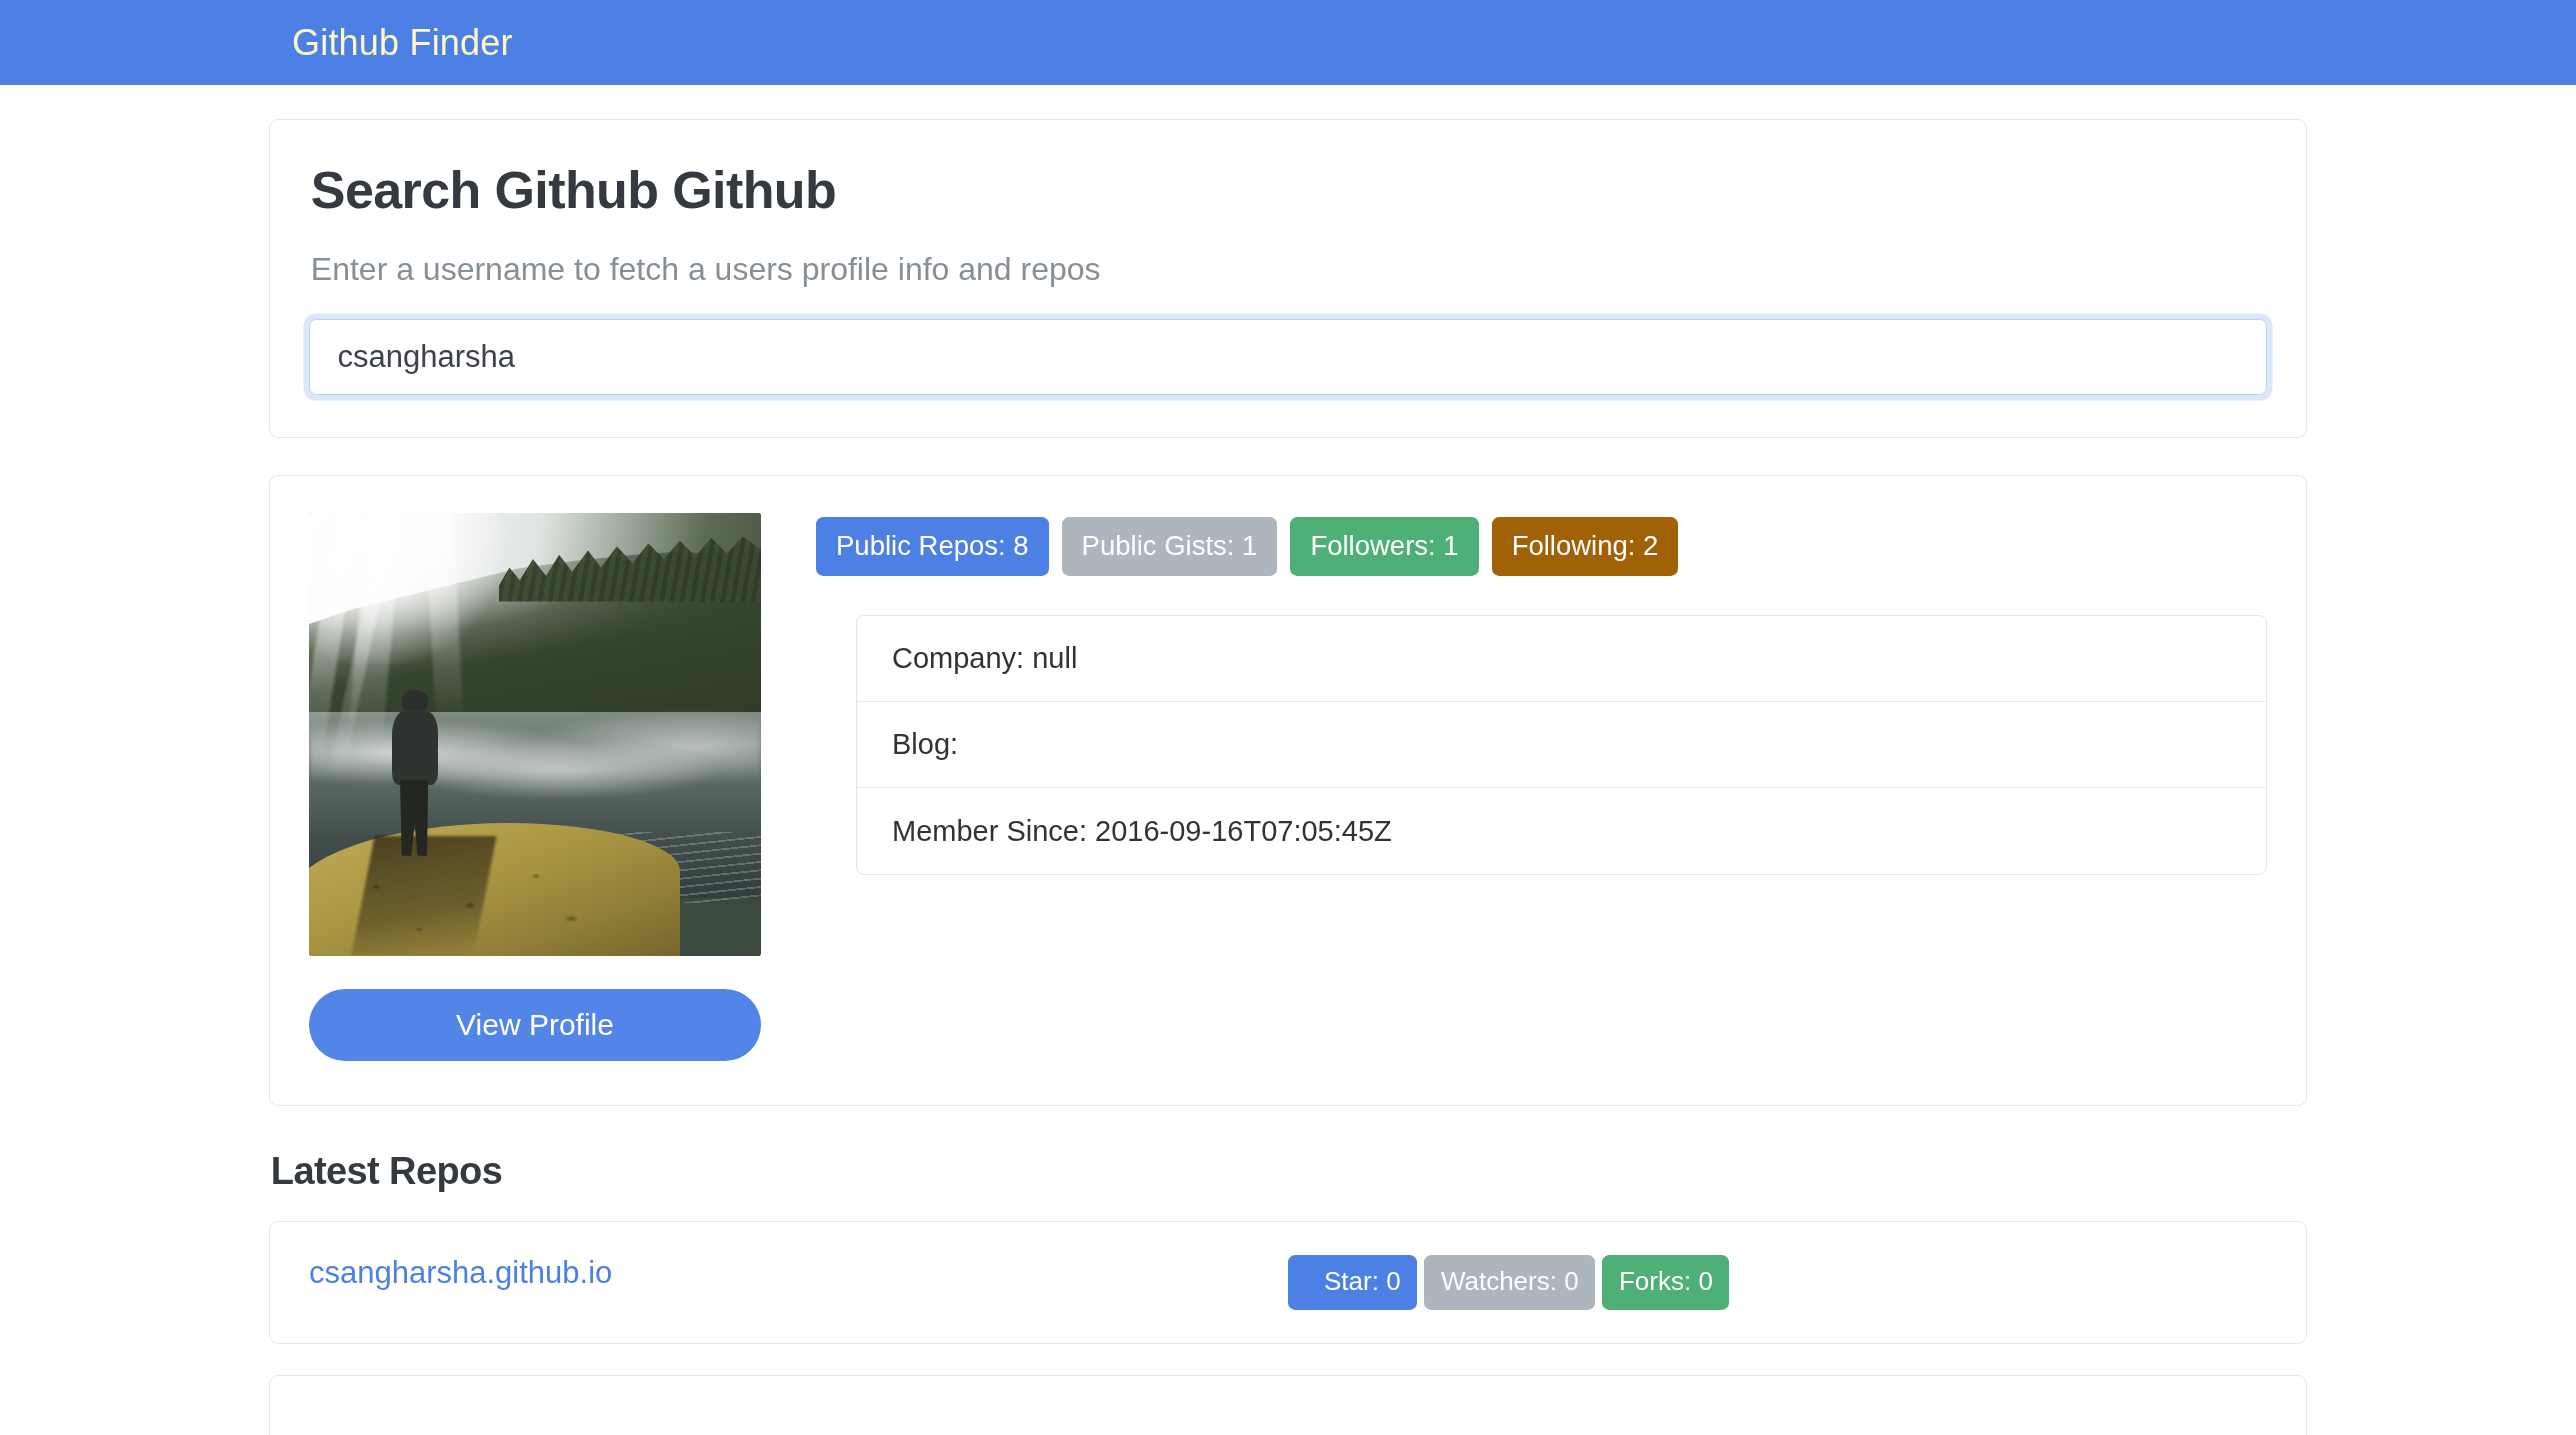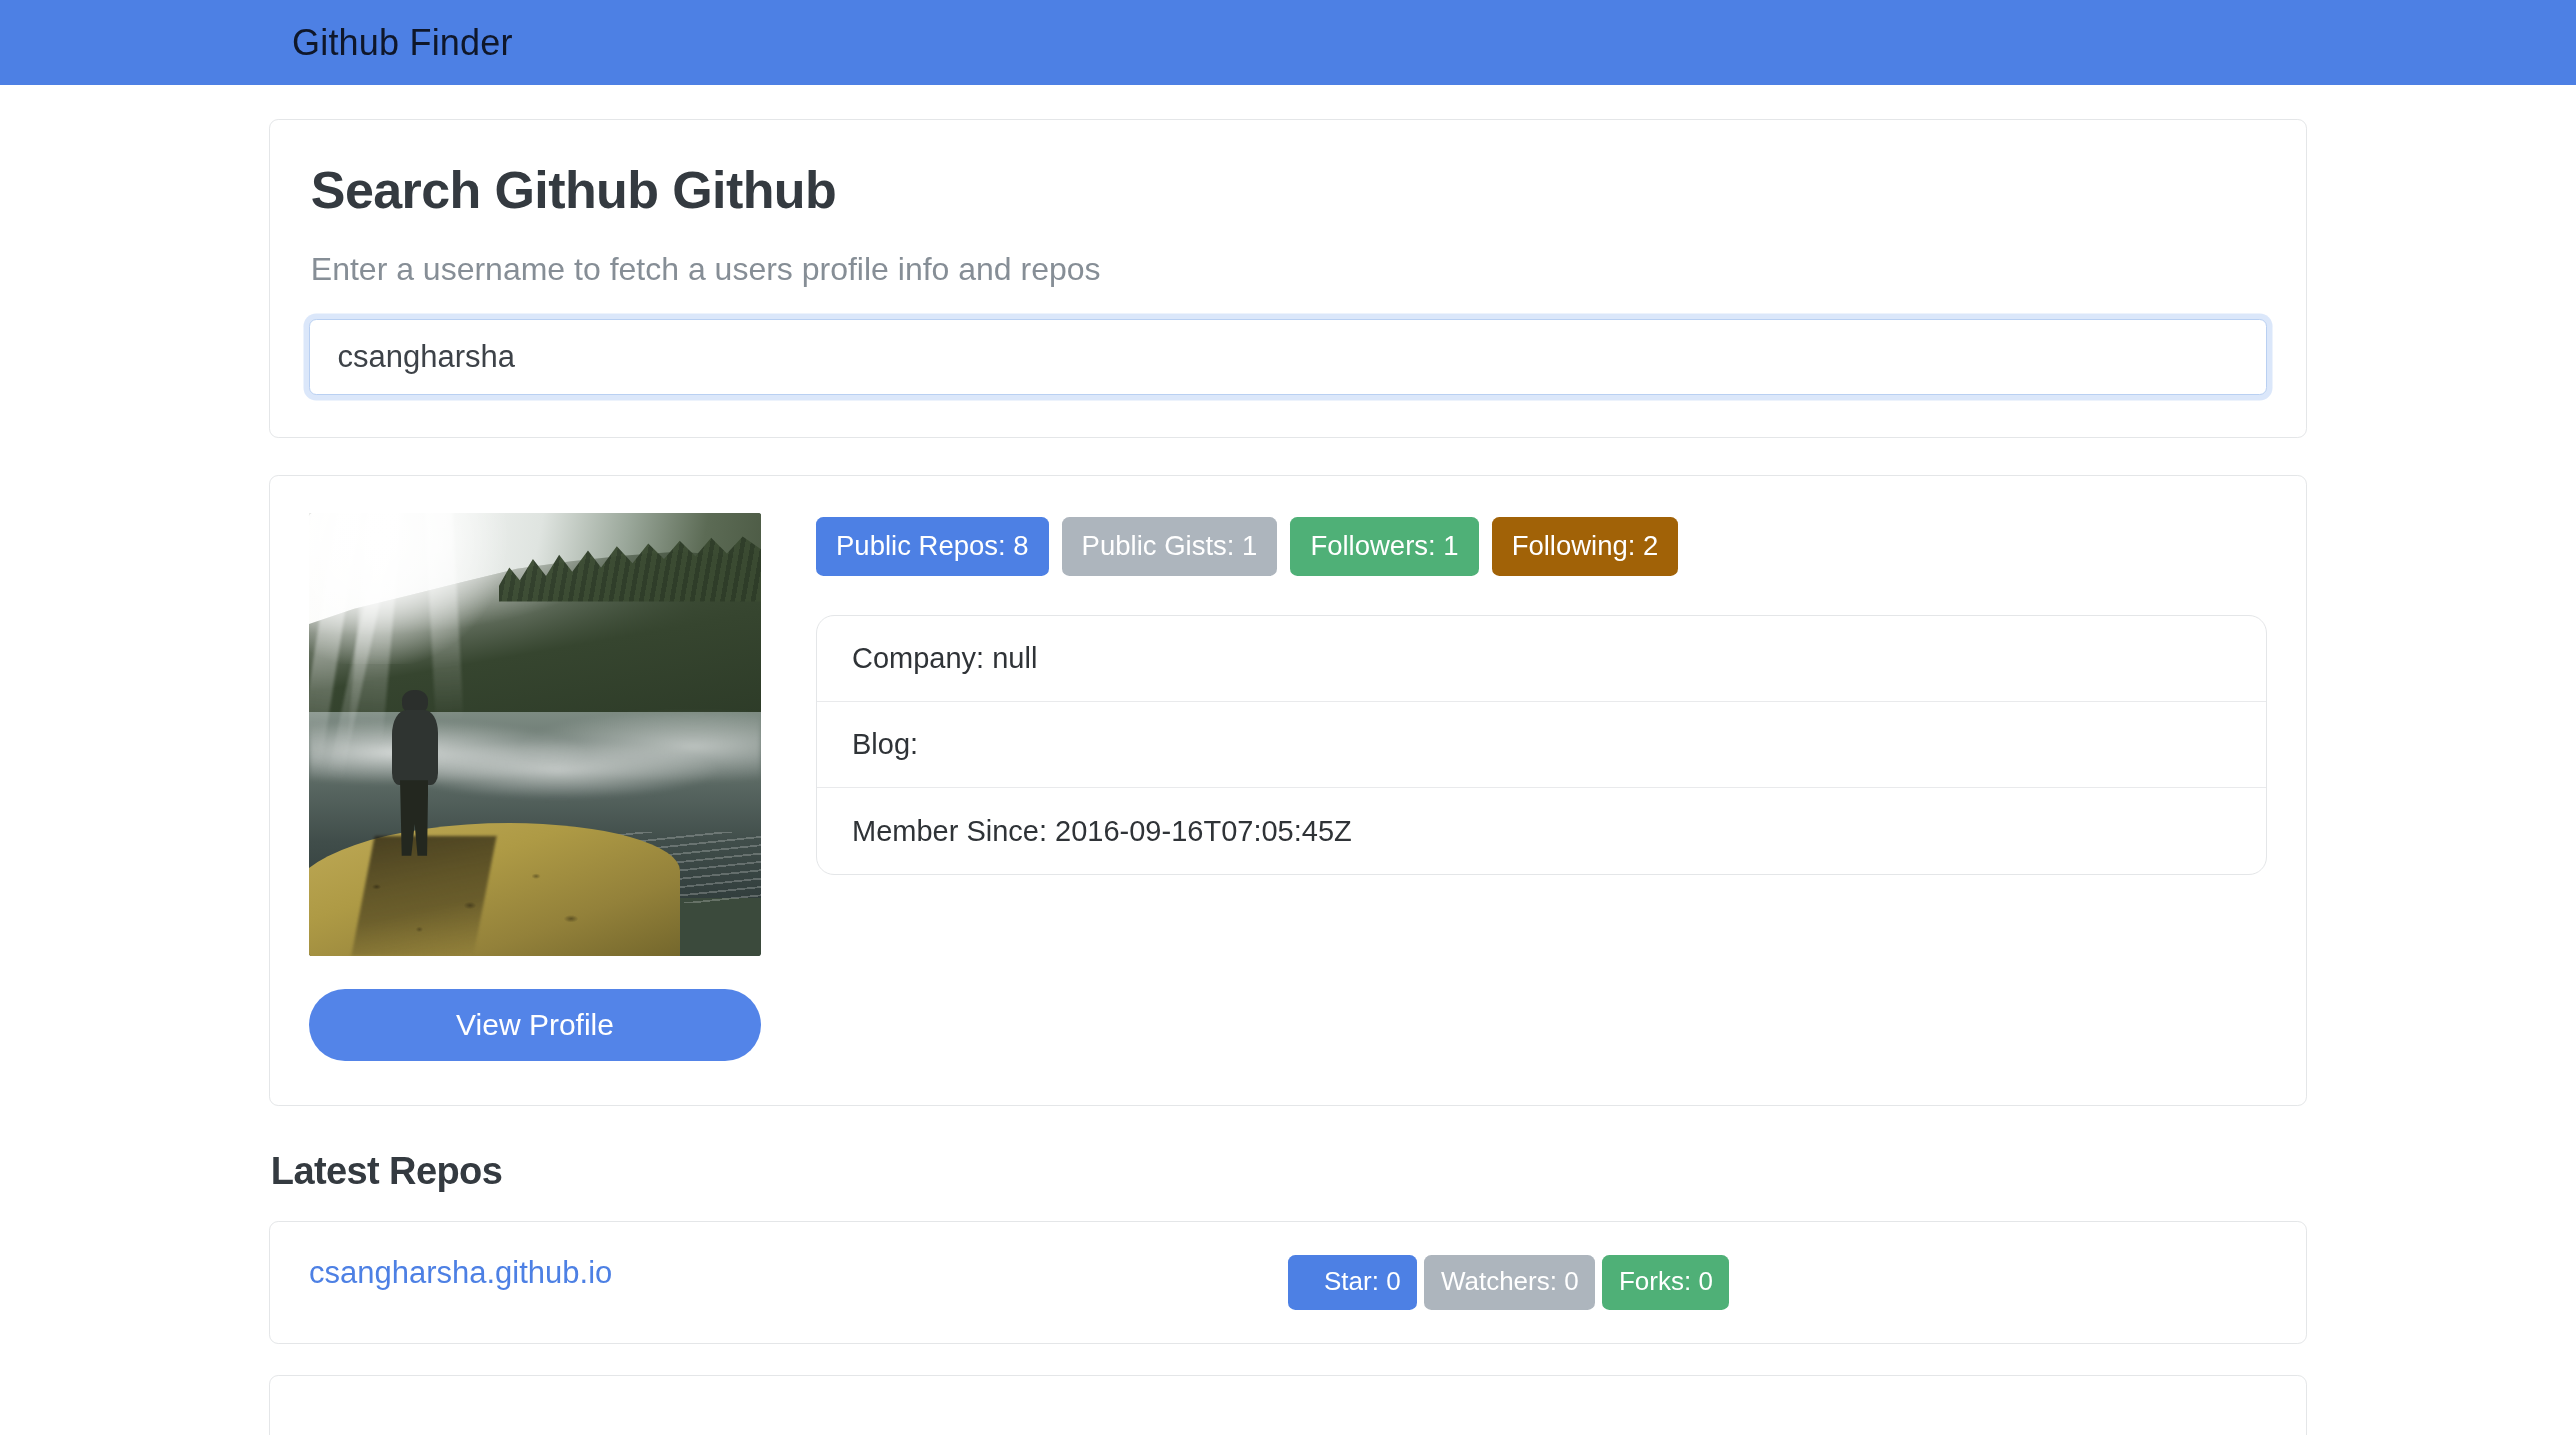--- a/index.html
+++ b/index.html
@@ -13,21 +13,21 @@
 
   
   .navbar {
     height: 85px;
     background: #4d80e4;
     display: flex;
     align-items: center;
     padding-left: 292px;
   }
   .navbar-brand {
-    color: #0f172a;
+    color: #fef9c3;
     font-size: 36px;
     font-weight: 400;
     letter-spacing: 0.2px;
   }
 
   
   .container {
     width: 2038px;
     margin: 0 auto;
     padding-top: 34px;
@@ -201,22 +201,23 @@
     border-radius: 7.3px;
     white-space: nowrap;
   }
   .badge.primary   { background: #4d80e4; }
   .badge.secondary { background: #adb5bd; }
   .badge.success   { background: #4fb077; }
   .badge.info      { background: #a16207; }
 
   .info-list {
     border: 1.8px solid #e4e6e8;
-    border-radius: 18px;
+    border-radius: 8px;
     overflow: hidden;
+    margin-left: 40px;
   }
   .info-item {
     padding: 26px 35px;
     font-size: 29px;
     color: #2f3337;
     border-bottom: 1.8px solid #e9eaec;
     min-height: 86px;
     display: flex;
     align-items: center;
   }

